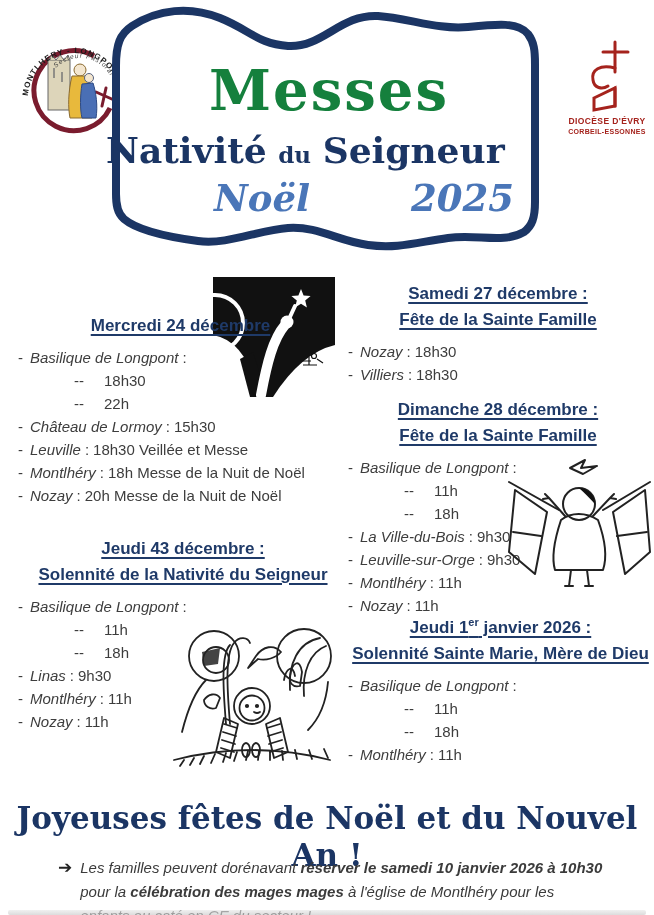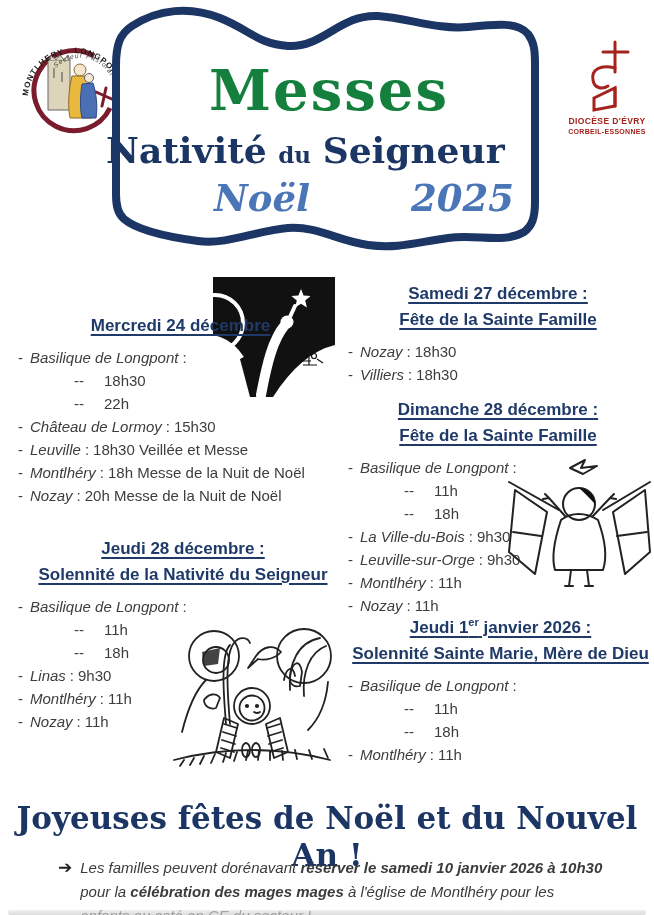--- a/index.html
+++ b/index.html
@@ -227,21 +227,21 @@
         <path d="M 86,64 L 103,46 M 103,46 l 4,-4 m -4,4 l 6,1"></path>
         <path d="M 54,68 C 46,92 45,108 48,118 L 96,118 C 100,106 99,90 91,68 C 79,60 64,60 54,68 Z"></path>
         <path d="M 64,118 L 62,134 M 80,118 L 82,134"></path>
         <path d="M 58,134 h 8 M 78,134 h 8"></path>
       </g>
     </svg>
   </div>
 
   <div class="sec" style="left:18px;top:537px;width:330px">
     <h2 class="sec-title">
-      <span class="tline">Jeudi 28 décembre :</span>
+      <span class="tline">Jeudi 43 décembre :</span>
       <span class="tline">Solennité de la Nativité du Seigneur</span>
     </h2>
     <div class="item">
       <span class="dash">-</span><span class="place">Basilique de Longpont</span><span class="colon">:</span><span class="detail"></span>
     </div>
     <div class="subitem"><span class="subdash">--</span><span>11h</span></div>
     <div class="subitem"><span class="subdash">--</span><span>18h</span></div>
     <div class="item">
       <span class="dash">-</span><span class="place">Linas</span><span class="colon">:</span><span class="detail">9h30</span>
     </div>

